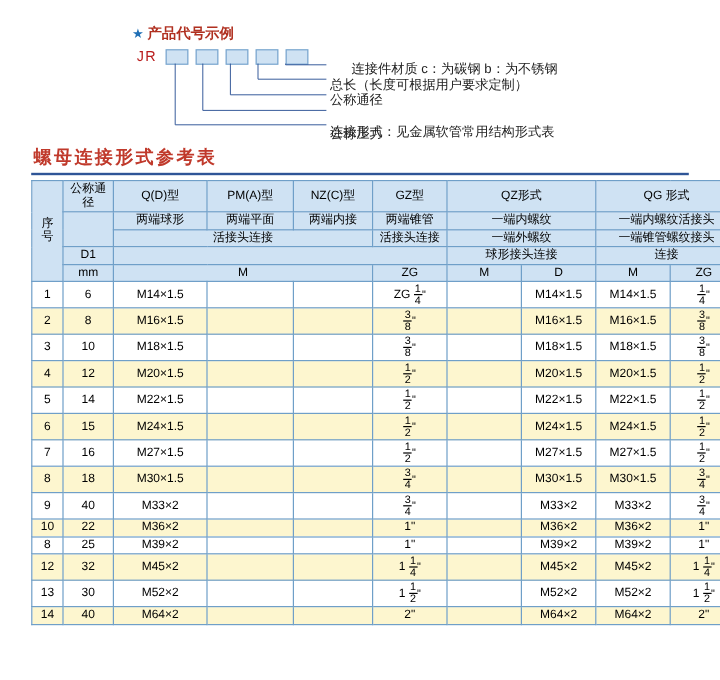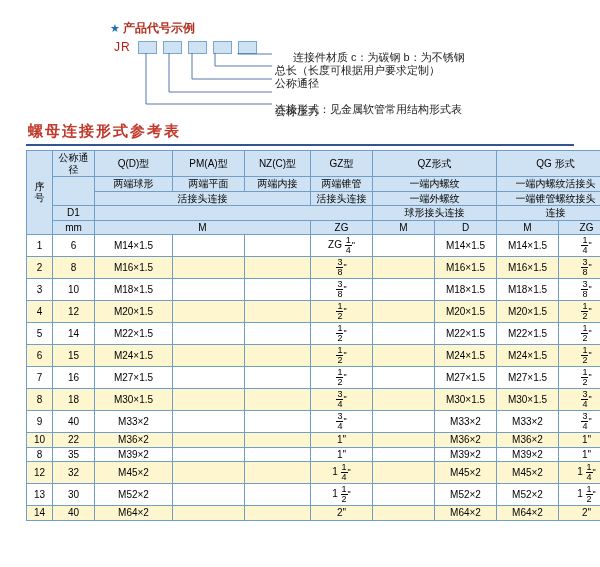--- a/index.html
+++ b/index.html
@@ -286,21 +286,21 @@
           <td></td>
           <td></td>
           <td>1"</td>
           <td></td>
           <td>M36×2</td>
           <td>M36×2</td>
           <td>1"</td>
         </tr>
         <tr class="plain">
           <td>8</td>
-          <td>35</td>
+          <td>25</td>
           <td>M39×2</td>
           <td></td>
           <td></td>
           <td>1"</td>
           <td></td>
           <td>M39×2</td>
           <td>M39×2</td>
           <td>1"</td>
         </tr>
         <tr class="alt">

